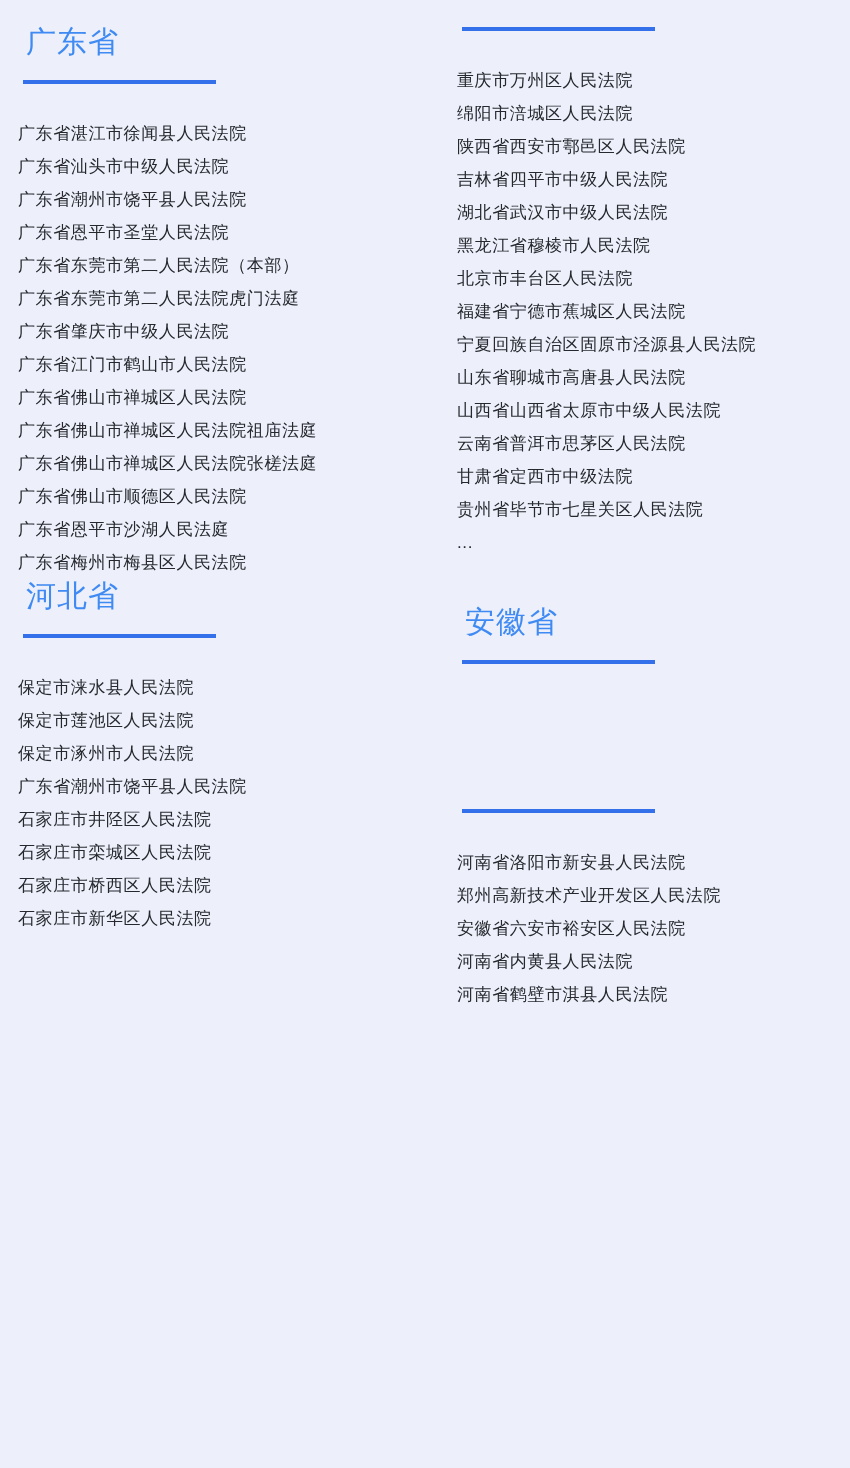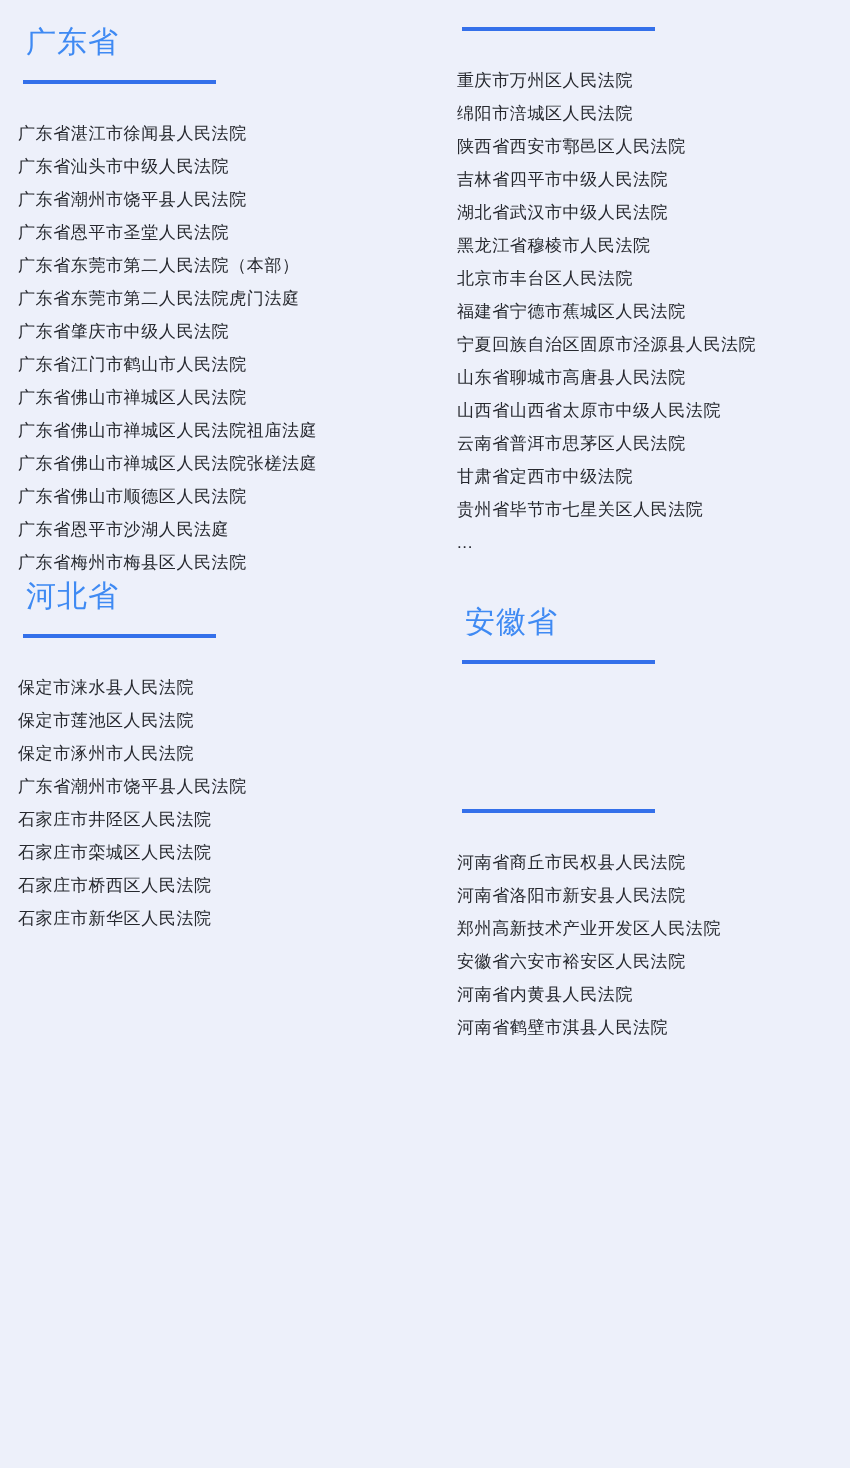--- a/index.html
+++ b/index.html
@@ -128,21 +128,20 @@
     </section>
 
     <section class="province-section mt-r2">
       <h2 class="section-title">安徽省</h2>
       <div class="title-rule"></div>
     </section>
 
     <section class="province-section mt-r3">
       <div class="title-rule"></div>
       <ul class="court-list">
-          <li class="court-item">河南省商丘市民权县人民法院</li>
           <li class="court-item">河南省洛阳市新安县人民法院</li>
           <li class="court-item">郑州高新技术产业开发区人民法院</li>
           <li class="court-item">安徽省六安市裕安区人民法院</li>
           <li class="court-item">河南省内黄县人民法院</li>
           <li class="court-item">河南省鹤壁市淇县人民法院</li>
         </ul>
     </section>
 
   </div>
 

